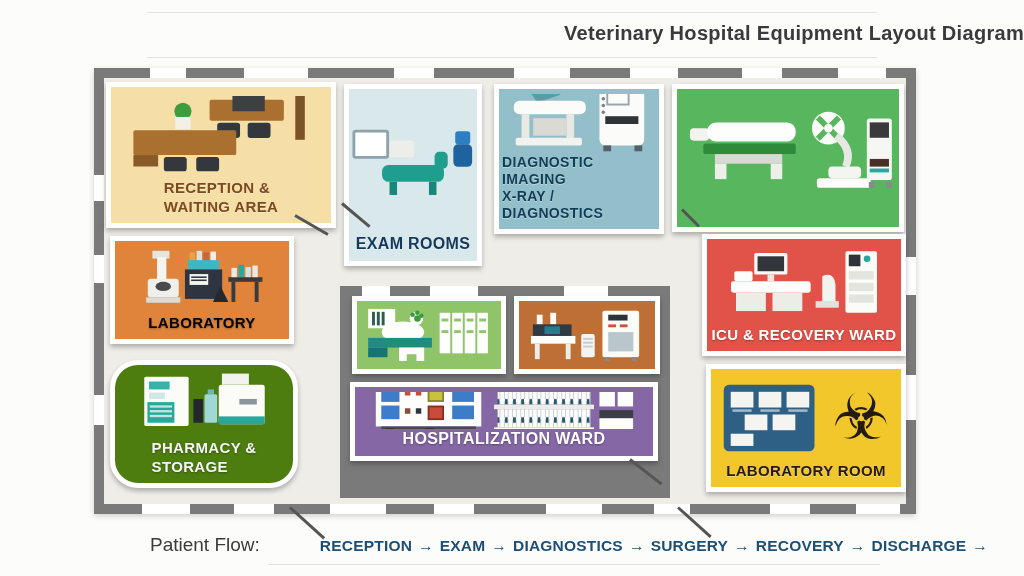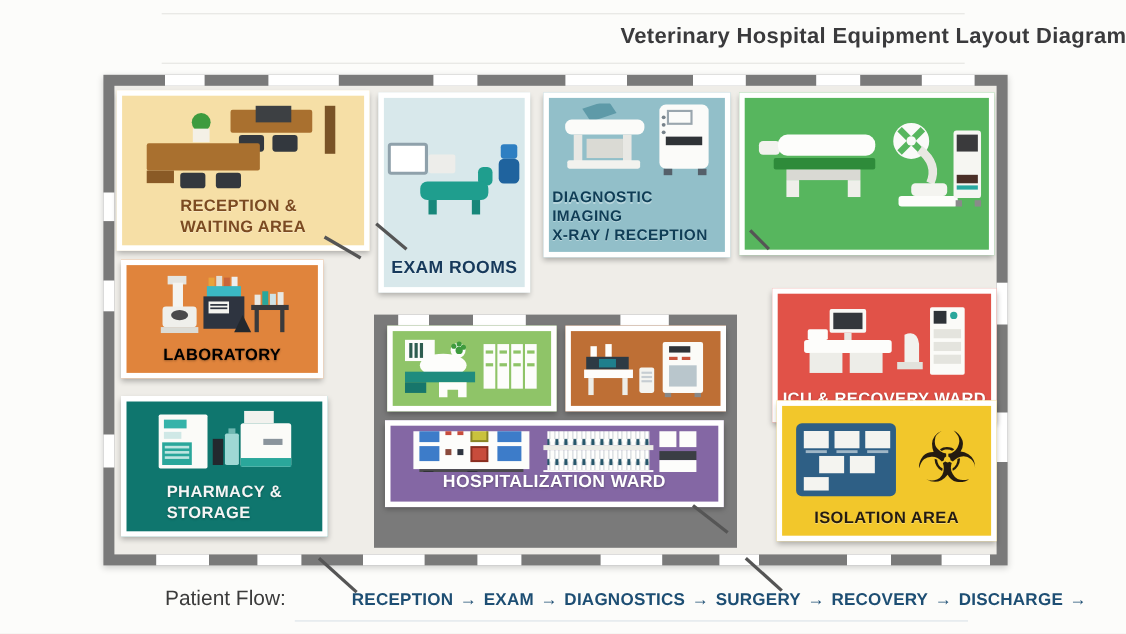--- a/index.html
+++ b/index.html
@@ -24,21 +24,21 @@
   .room .illus { flex:1; width:100%; display:flex; align-items:center; justify-content:center; gap:14px; overflow:hidden; }
   .room .label { font-weight:bold; text-align:left; line-height:1.22; letter-spacing:.35px; }
   .label.light { text-shadow:0 1px 2px rgba(0,0,0,.3); }
   .label.dark  { text-shadow:0 1px 0 rgba(255,255,255,.35); }
 
   #room-reception   { left:12px;  top:14px;  width:230px; height:146px; }
   #room-exam        { left:250px; top:16px;  width:138px; height:182px; }
   #room-diagnostic  { left:400px; top:16px;  width:170px; height:150px; }
   #room-surgical    { left:578px; top:16px;  width:232px; height:148px; }
   #room-laboratory  { left:16px;  top:168px; width:184px; height:108px; }
-  #room-icu         { left:608px; top:166px; width:204px; height:122px;margin-top:28px; }
+  #room-icu         { left:608px; top:166px; width:204px; height:122px; }
   #room-pharmacy    { left:16px;  top:292px; width:188px; height:128px; }
   #center-wall      { left:246px; top:218px; width:330px; height:212px; }
   #room-green       { left:258px; top:228px; width:154px; height:78px; padding:4px; }
   #room-orange      { left:420px; top:228px; width:146px; height:78px; padding:4px; }
   #room-hosp        { left:256px; top:314px; width:308px; height:79px; }
   #room-isolation   { left:612px; top:296px; width:200px; height:128px; }
 
   #room-reception .label  { font-size:15px; }
   #room-exam .label       { font-size:16px; }
   #room-diagnostic .label { font-size:14px; }
@@ -151,21 +151,21 @@
           <circle cx="100" cy="20" r="1.8" fill="#77828A"></circle>
             <circle cx="100" cy="27" r="1.8" fill="#77828A"></circle>
             <circle cx="100" cy="34" r="1.8" fill="#77828A"></circle>
           <rect x="102" y="38" width="34" height="8" fill="#2F3337"></rect>
           <rect x="100" y="68" width="8" height="6" fill="#55606A"></rect>
           <rect x="132" y="68" width="8" height="6" fill="#55606A"></rect>
         </svg>
       </div>
       <div class="label dark" style="color: rgb(15, 61, 86);">
         <div>DIAGNOSTIC IMAGING</div>
-        <div>X-RAY / RECEPTION</div>
+        <div>X-RAY / DIAGNOSTICS</div>
       </div>
     </div>
 
     <div class="room" id="room-surgical" style="background-color: rgb(87, 182, 94);">
       <div class="illus">
         <svg viewBox="0 0 220 104" width="216" height="100">
           <rect x="8" y="22" width="20" height="13" rx="4" fill="#F2F2EE"></rect>
           <rect x="26" y="16" width="92" height="20" rx="9" fill="#FDFDFB"></rect>
           <rect x="22" y="38" width="96" height="11" rx="2" fill="#2E8B3A"></rect>
           <rect x="34" y="49" width="70" height="10" fill="#D9D9D3"></rect>
@@ -244,21 +244,21 @@
               <rect x="144" y="42" width="30" height="10"></rect>
               <rect x="144" y="56" width="30" height="10"></rect>
             </g>
         </svg>
       </div>
       <div class="label light" style="color: rgb(255, 255, 255);">
         <div>ICU &amp; RECOVERY WARD</div>
       </div>
     </div>
 
-    <div class="room" id="room-pharmacy" style="background-color: #0f766e;">
+    <div class="room" id="room-pharmacy" style="background-color: #4d7c0f; border-radius: 28px;">
       <div class="illus">
         <svg viewBox="0 0 160 82" width="127" height="65">
           <rect x="4" y="6" width="56" height="62" rx="2" fill="#FBFBF8"></rect>
           <rect x="10" y="12" width="26" height="10" fill="#35B3A9"></rect>
           <rect x="10" y="26" width="20" height="8" fill="#CFE8E6"></rect>
           <rect x="8" y="38" width="34" height="26" fill="#2AA79B"></rect>
           <g fill="#BFE5E1">
               <rect x="11" y="42" width="28" height="3"></rect>
               <rect x="11" y="48" width="28" height="3"></rect>
               <rect x="11" y="54" width="28" height="3"></rect>
@@ -411,21 +411,21 @@
           </g>
           <g fill="#9FB6C6">
               <rect x="12" y="32" width="22" height="3"></rect>
               <rect x="44" y="32" width="22" height="3"></rect>
               <rect x="76" y="32" width="22" height="3"></rect>
             </g>
         </svg>
         <span class="bio-glyph" style="color: rgb(36, 27, 16);">☣</span>
       </div>
       <div class="label dark" style="color: rgb(36, 27, 16);">
-        <div>ISOLATION AREA</div>
+        <div>LABORATORY ROOM</div>
       </div>
     </div>
 
     <i class="door" style="left:201px;top:146px;width:38px;transform:rotate(30deg)"></i>
     <i class="door" style="left:248px;top:134px;width:36px;transform:rotate(40deg)"></i>
     <i class="door" style="left:588px;top:140px;width:24px;transform:rotate(45deg)"></i>
     <i class="door" style="left:196px;top:438px;width:46px;transform:rotate(42deg)"></i>
     <i class="door" style="left:536px;top:390px;width:40px;transform:rotate(38deg)"></i>
     <i class="door" style="left:584px;top:438px;width:44px;transform:rotate(42deg)"></i>
   </div>

